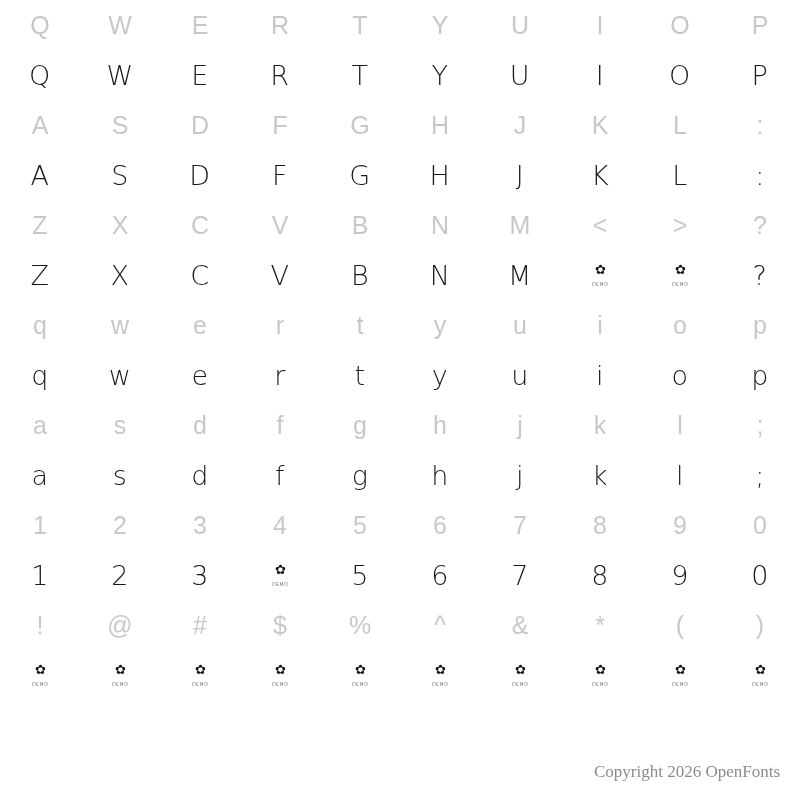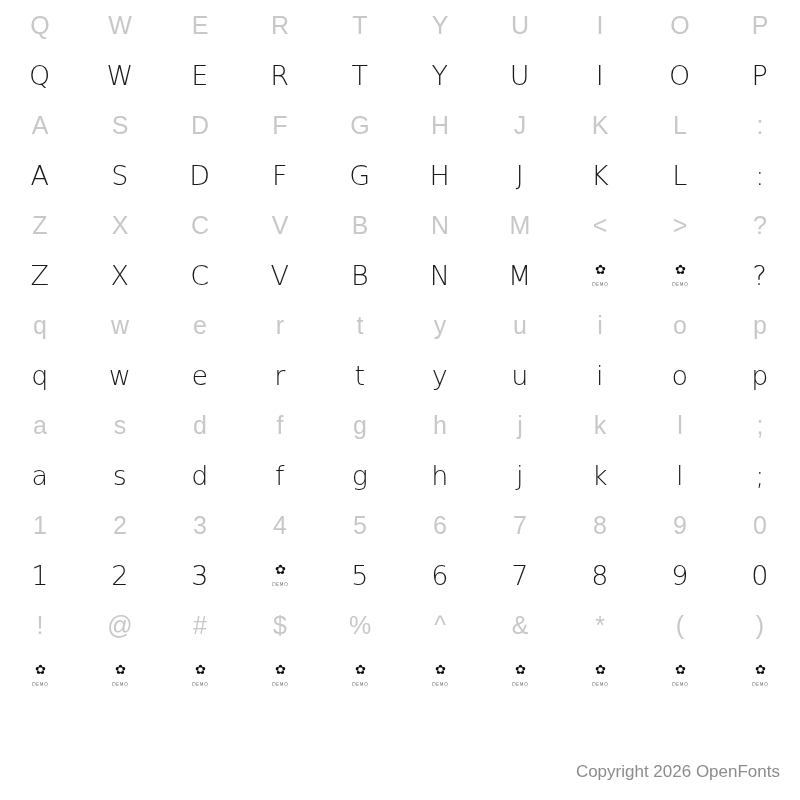--- a/index.html
+++ b/index.html
@@ -95,21 +95,21 @@
     font-family: "DejaVu Sans", sans-serif;
     white-space: nowrap;
   }
 
   #footer {
     position: absolute;
     right: 20px;
     bottom: 18px;
     color: #8c8c8c;
     font-size: 17px;
-    font-family: Liberation Sans, sans-serif;
+    font-family: Liberation Serif, serif;
     white-space: nowrap;
     margin-top: 48px;
   }
 </style>
 </head>
 <body>
 
 <div id="sheet">
   <div class="grid" id="glyph-grid">
       <div class="row row-ref">

